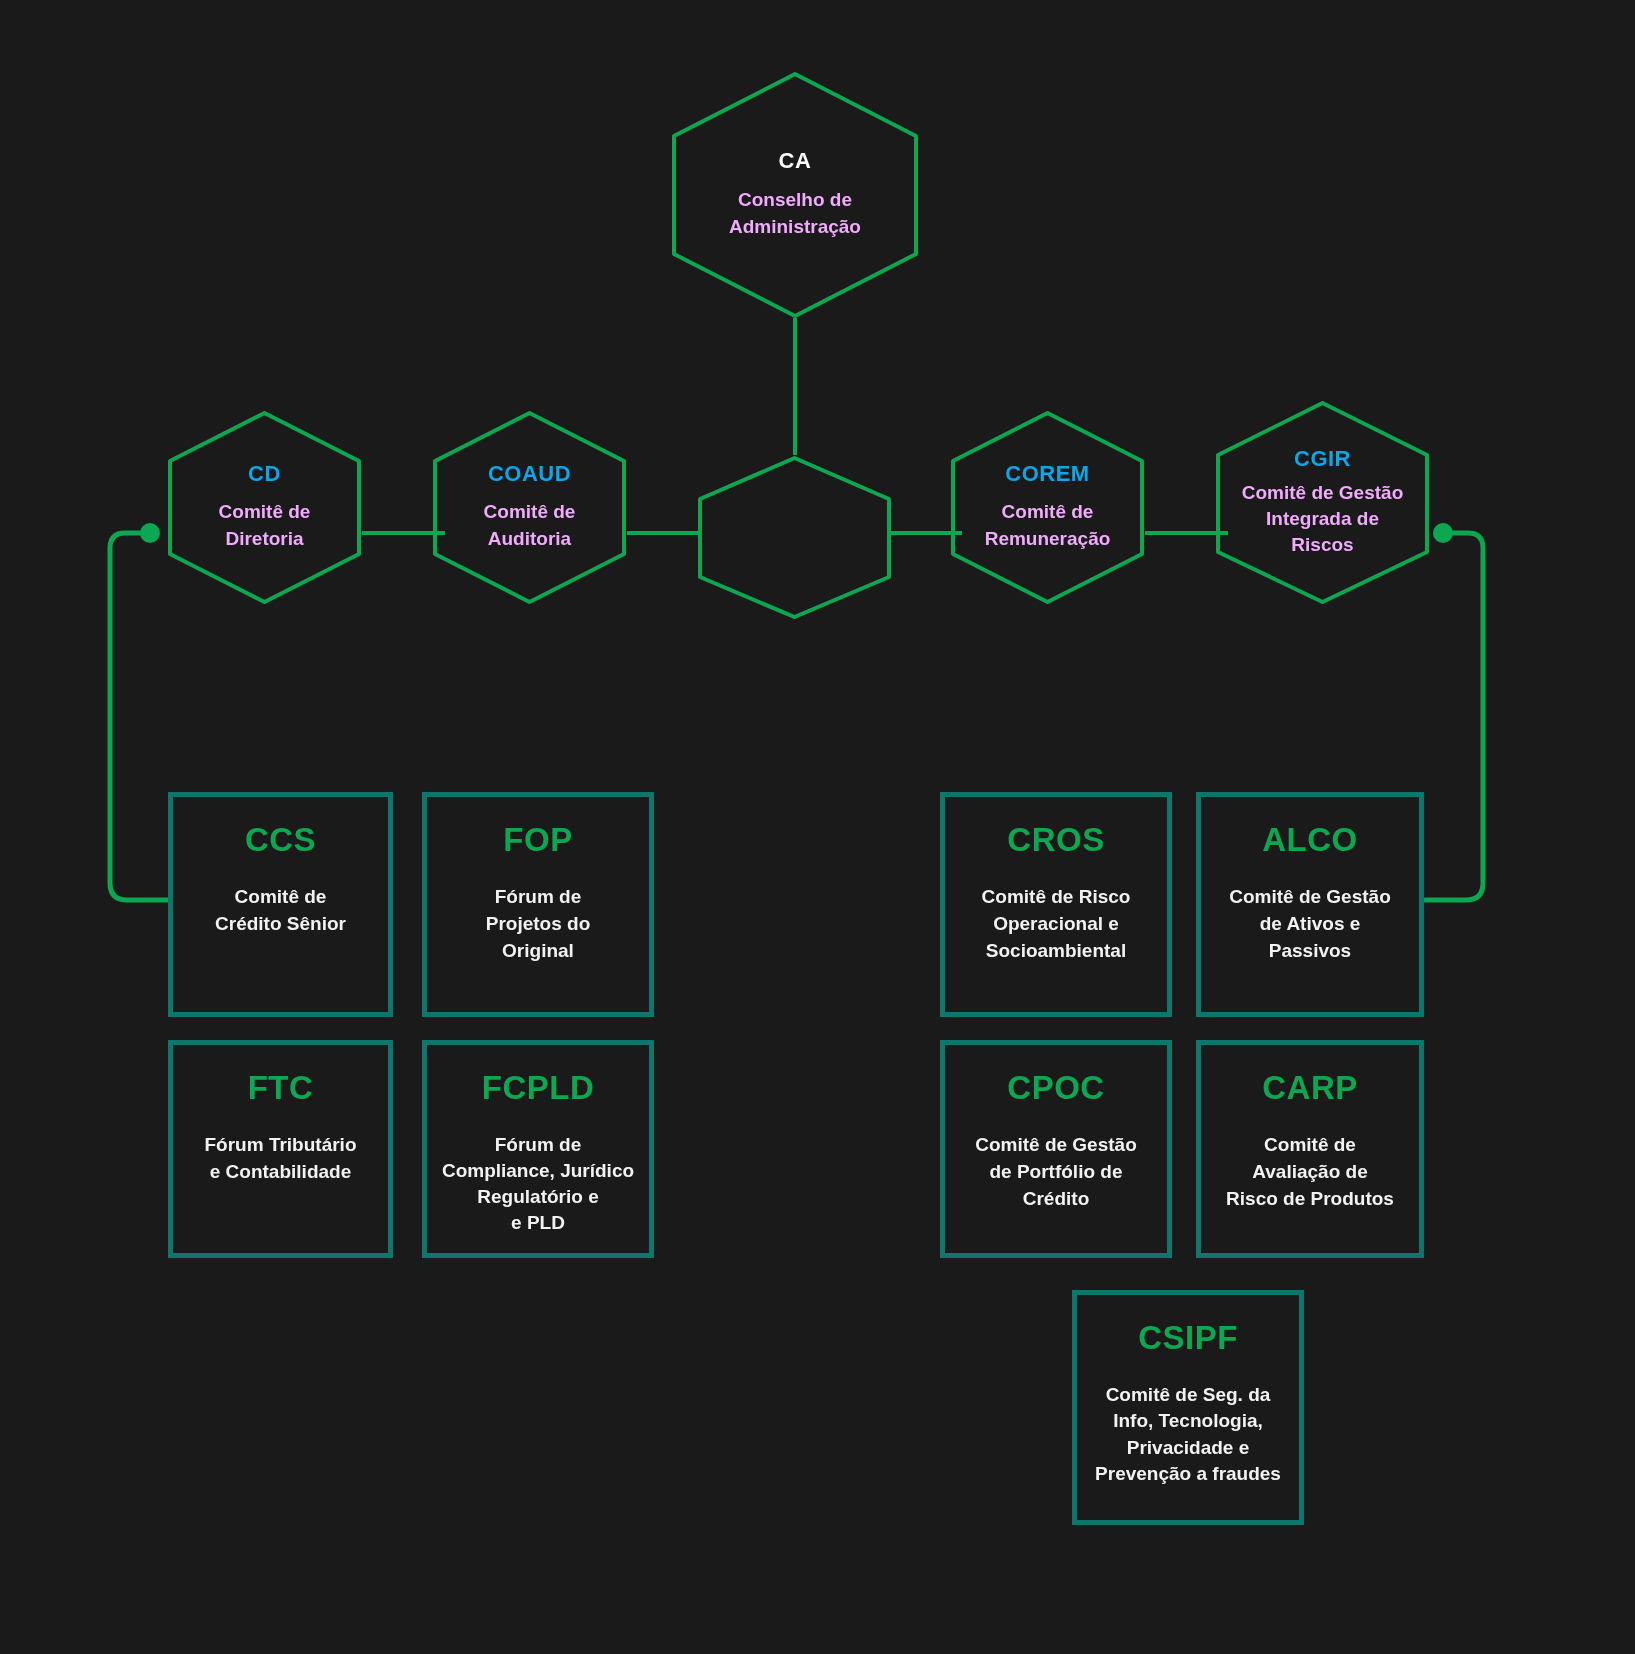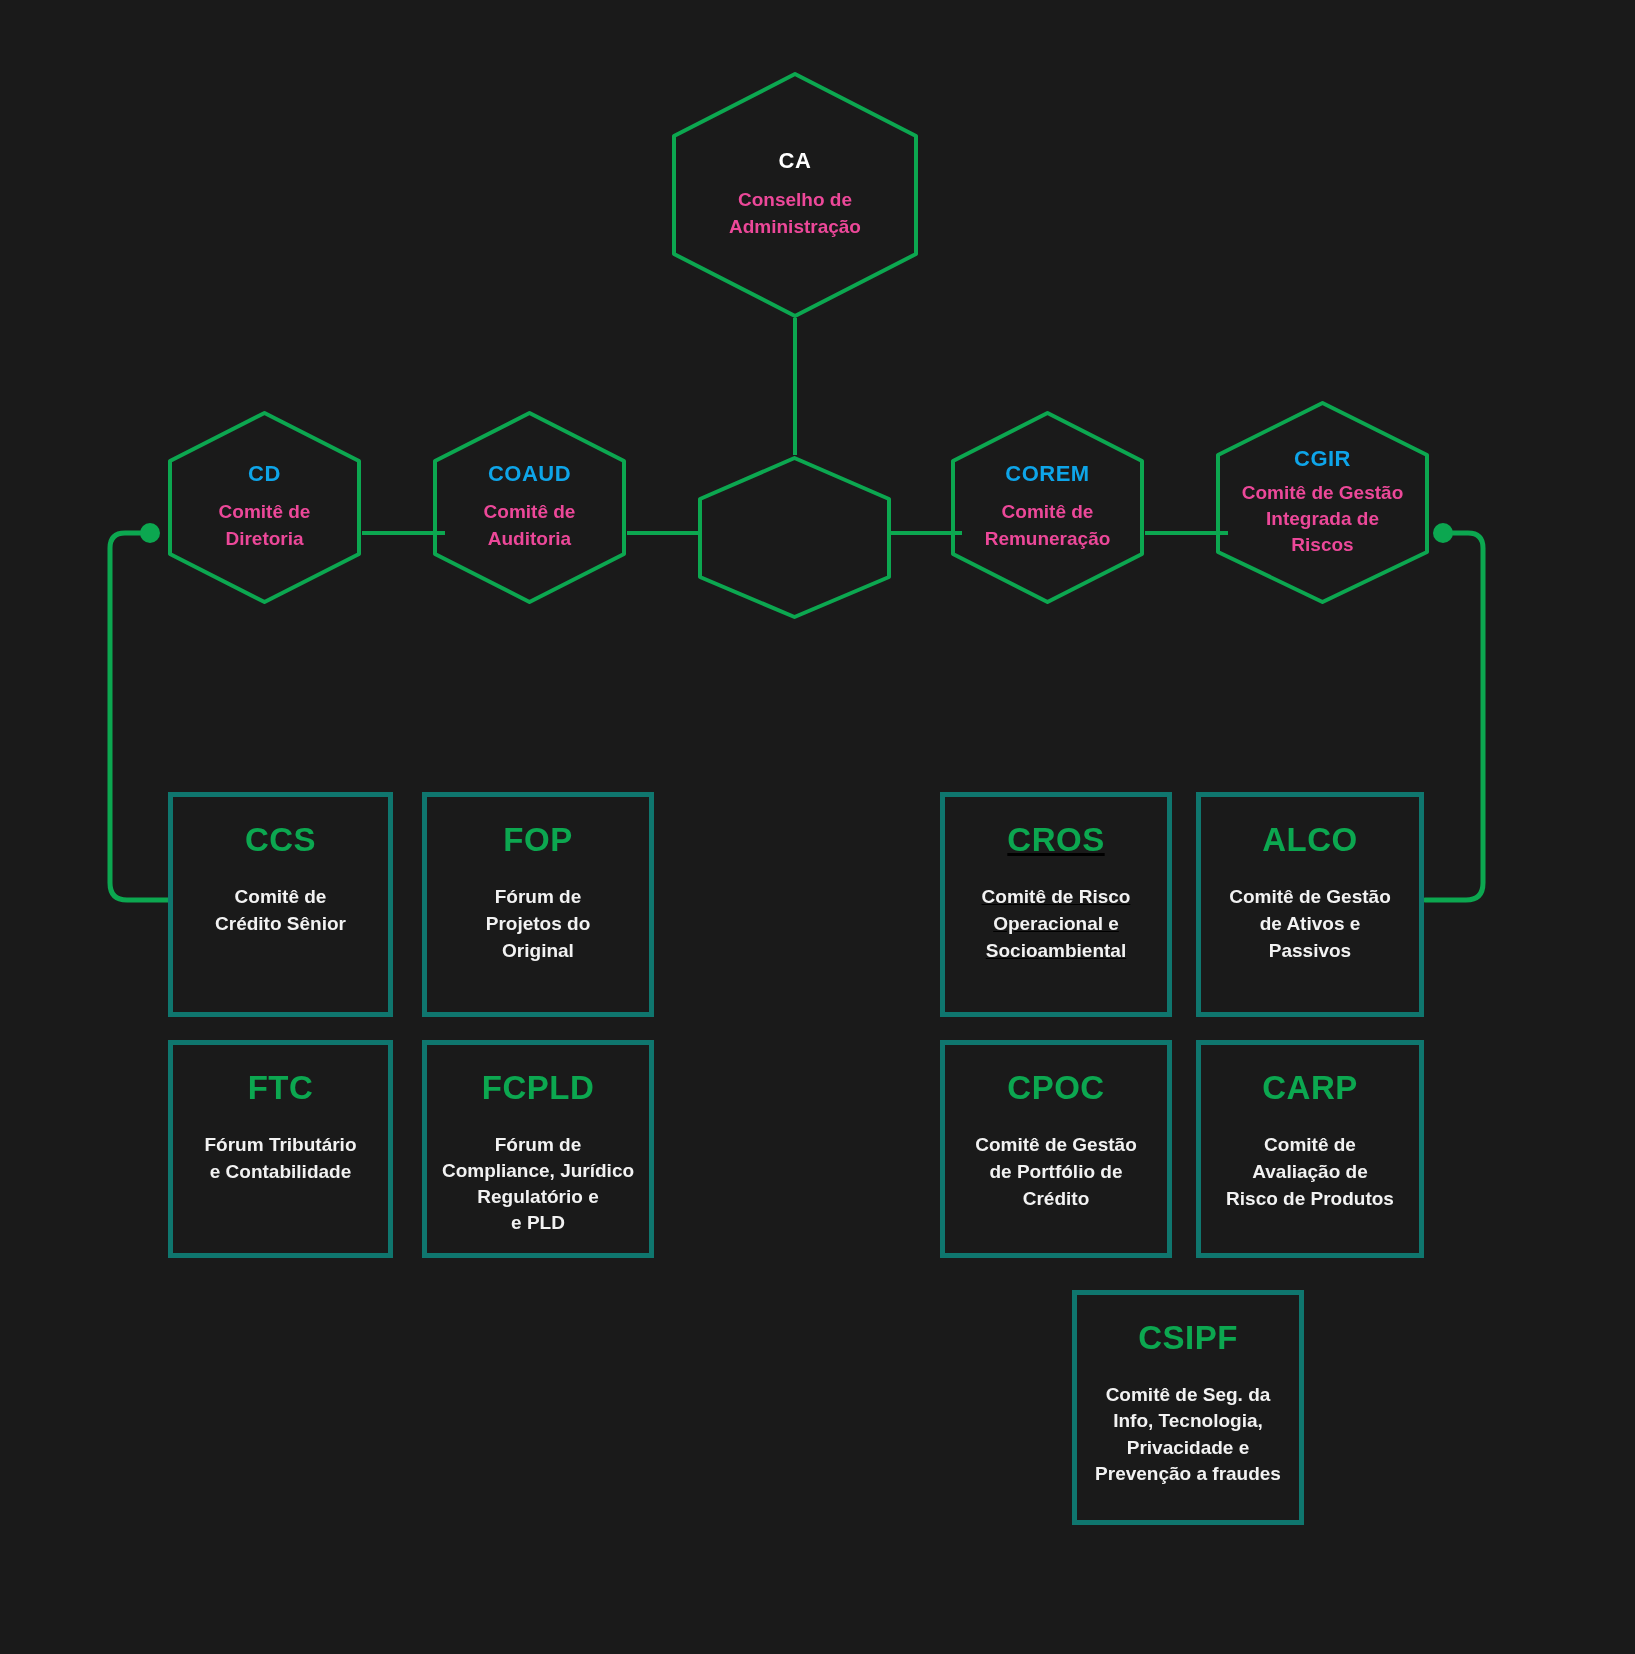--- a/index.html
+++ b/index.html
@@ -62,21 +62,21 @@
     font-weight: 700;
     letter-spacing: 0.5px;
     line-height: 1.05;
     margin-bottom: 14px;
   }
   .hex-title.white { color: #ffffff; }
   .hex-title.green { color: #0ea5e9; }
   .hex-sub {
     font-size: 19px;
     font-weight: 700;
-    color: #ec4899;
+    color: #f0abfc;
     line-height: 1.42;
     white-space: pre-line;
   }
 
   
   .box {
     position: absolute;
     z-index: 3;
     border: 5px solid #0f766e;
     background: #1a1a1a;
@@ -194,21 +194,21 @@
 Crédito Sênior</div>
   </div>
 
   <div class="box" style="left:422px; top:792px; width:232px; height:225px;text-align:center;">
     <div class="box-title">FOP</div>
     <div class="box-sub">Fórum de
 Projetos do
 Original</div>
   </div>
 
-  <div class="box" style="left:940px; top:792px; width:232px; height:225px;text-decoration:underline;">
+  <div class="box" style="left:940px; top:792px; width:232px; height:225px;">
     <div class="box-title">CROS</div>
     <div class="box-sub">Comitê de Risco
 Operacional e
 Socioambiental</div>
   </div>
 
   <div class="box" style="left:1196px; top:792px; width:228px; height:225px;">
     <div class="box-title">ALCO</div>
     <div class="box-sub">Comitê de Gestão
 de Ativos e

